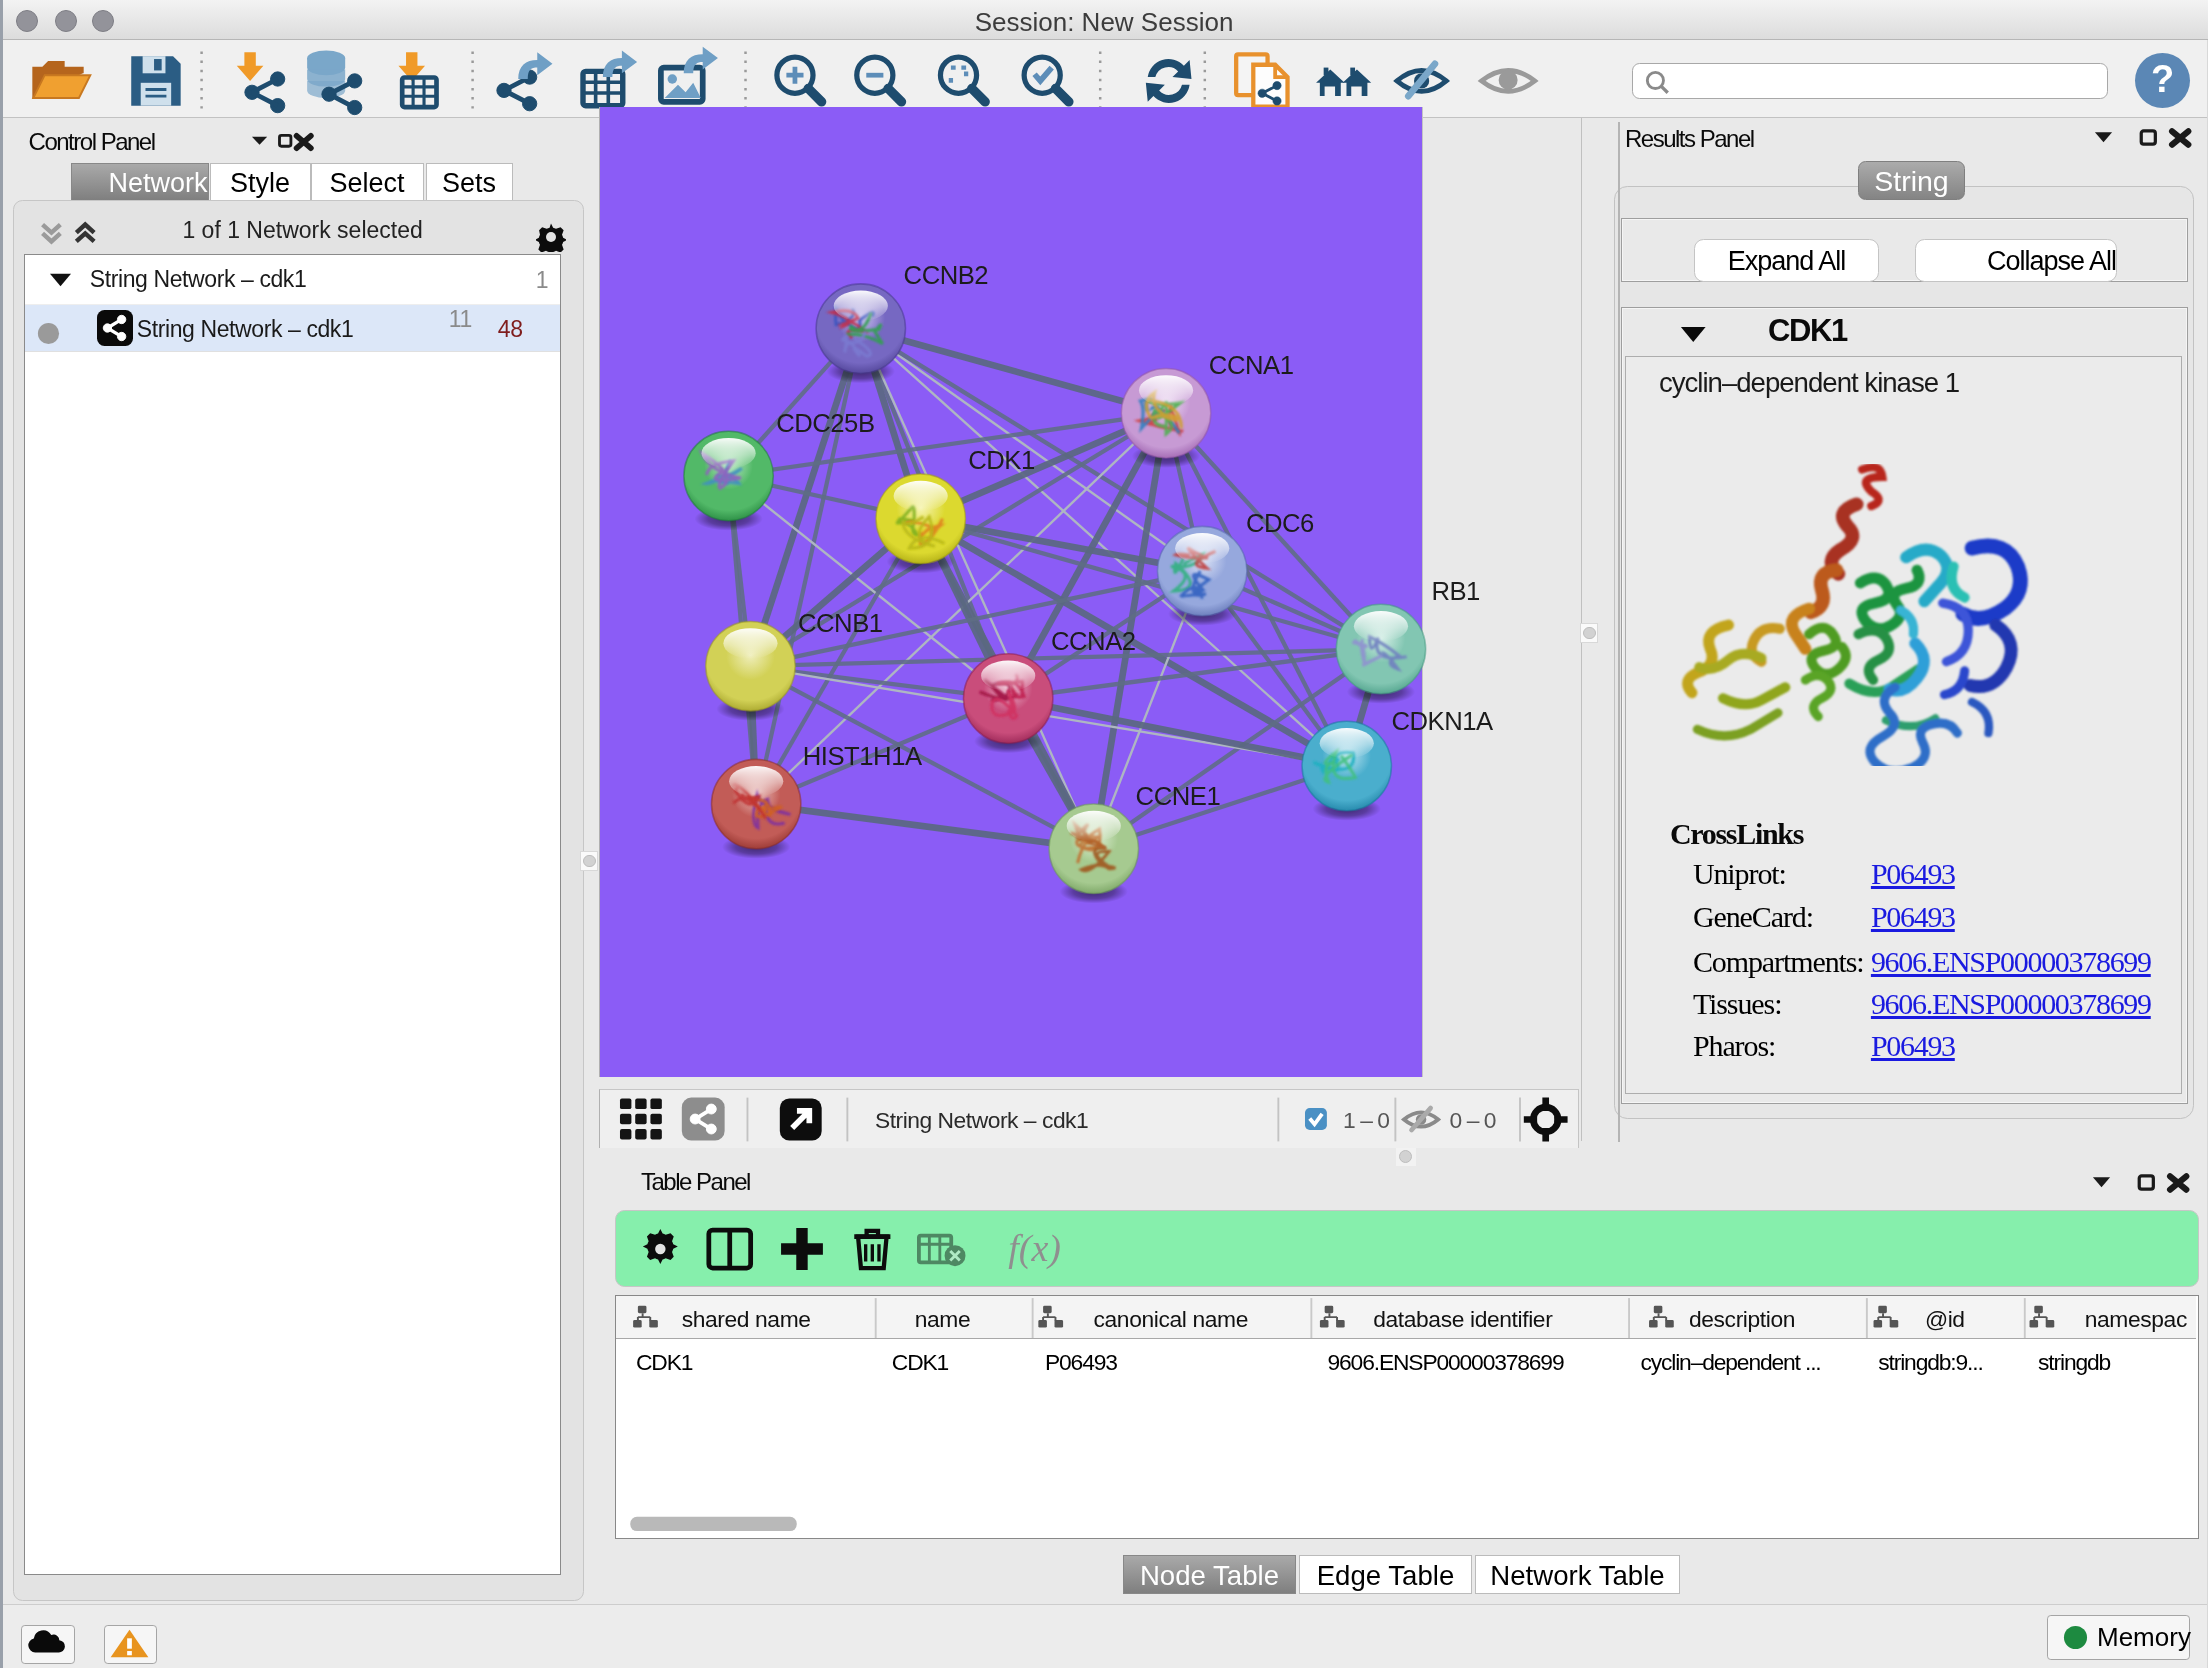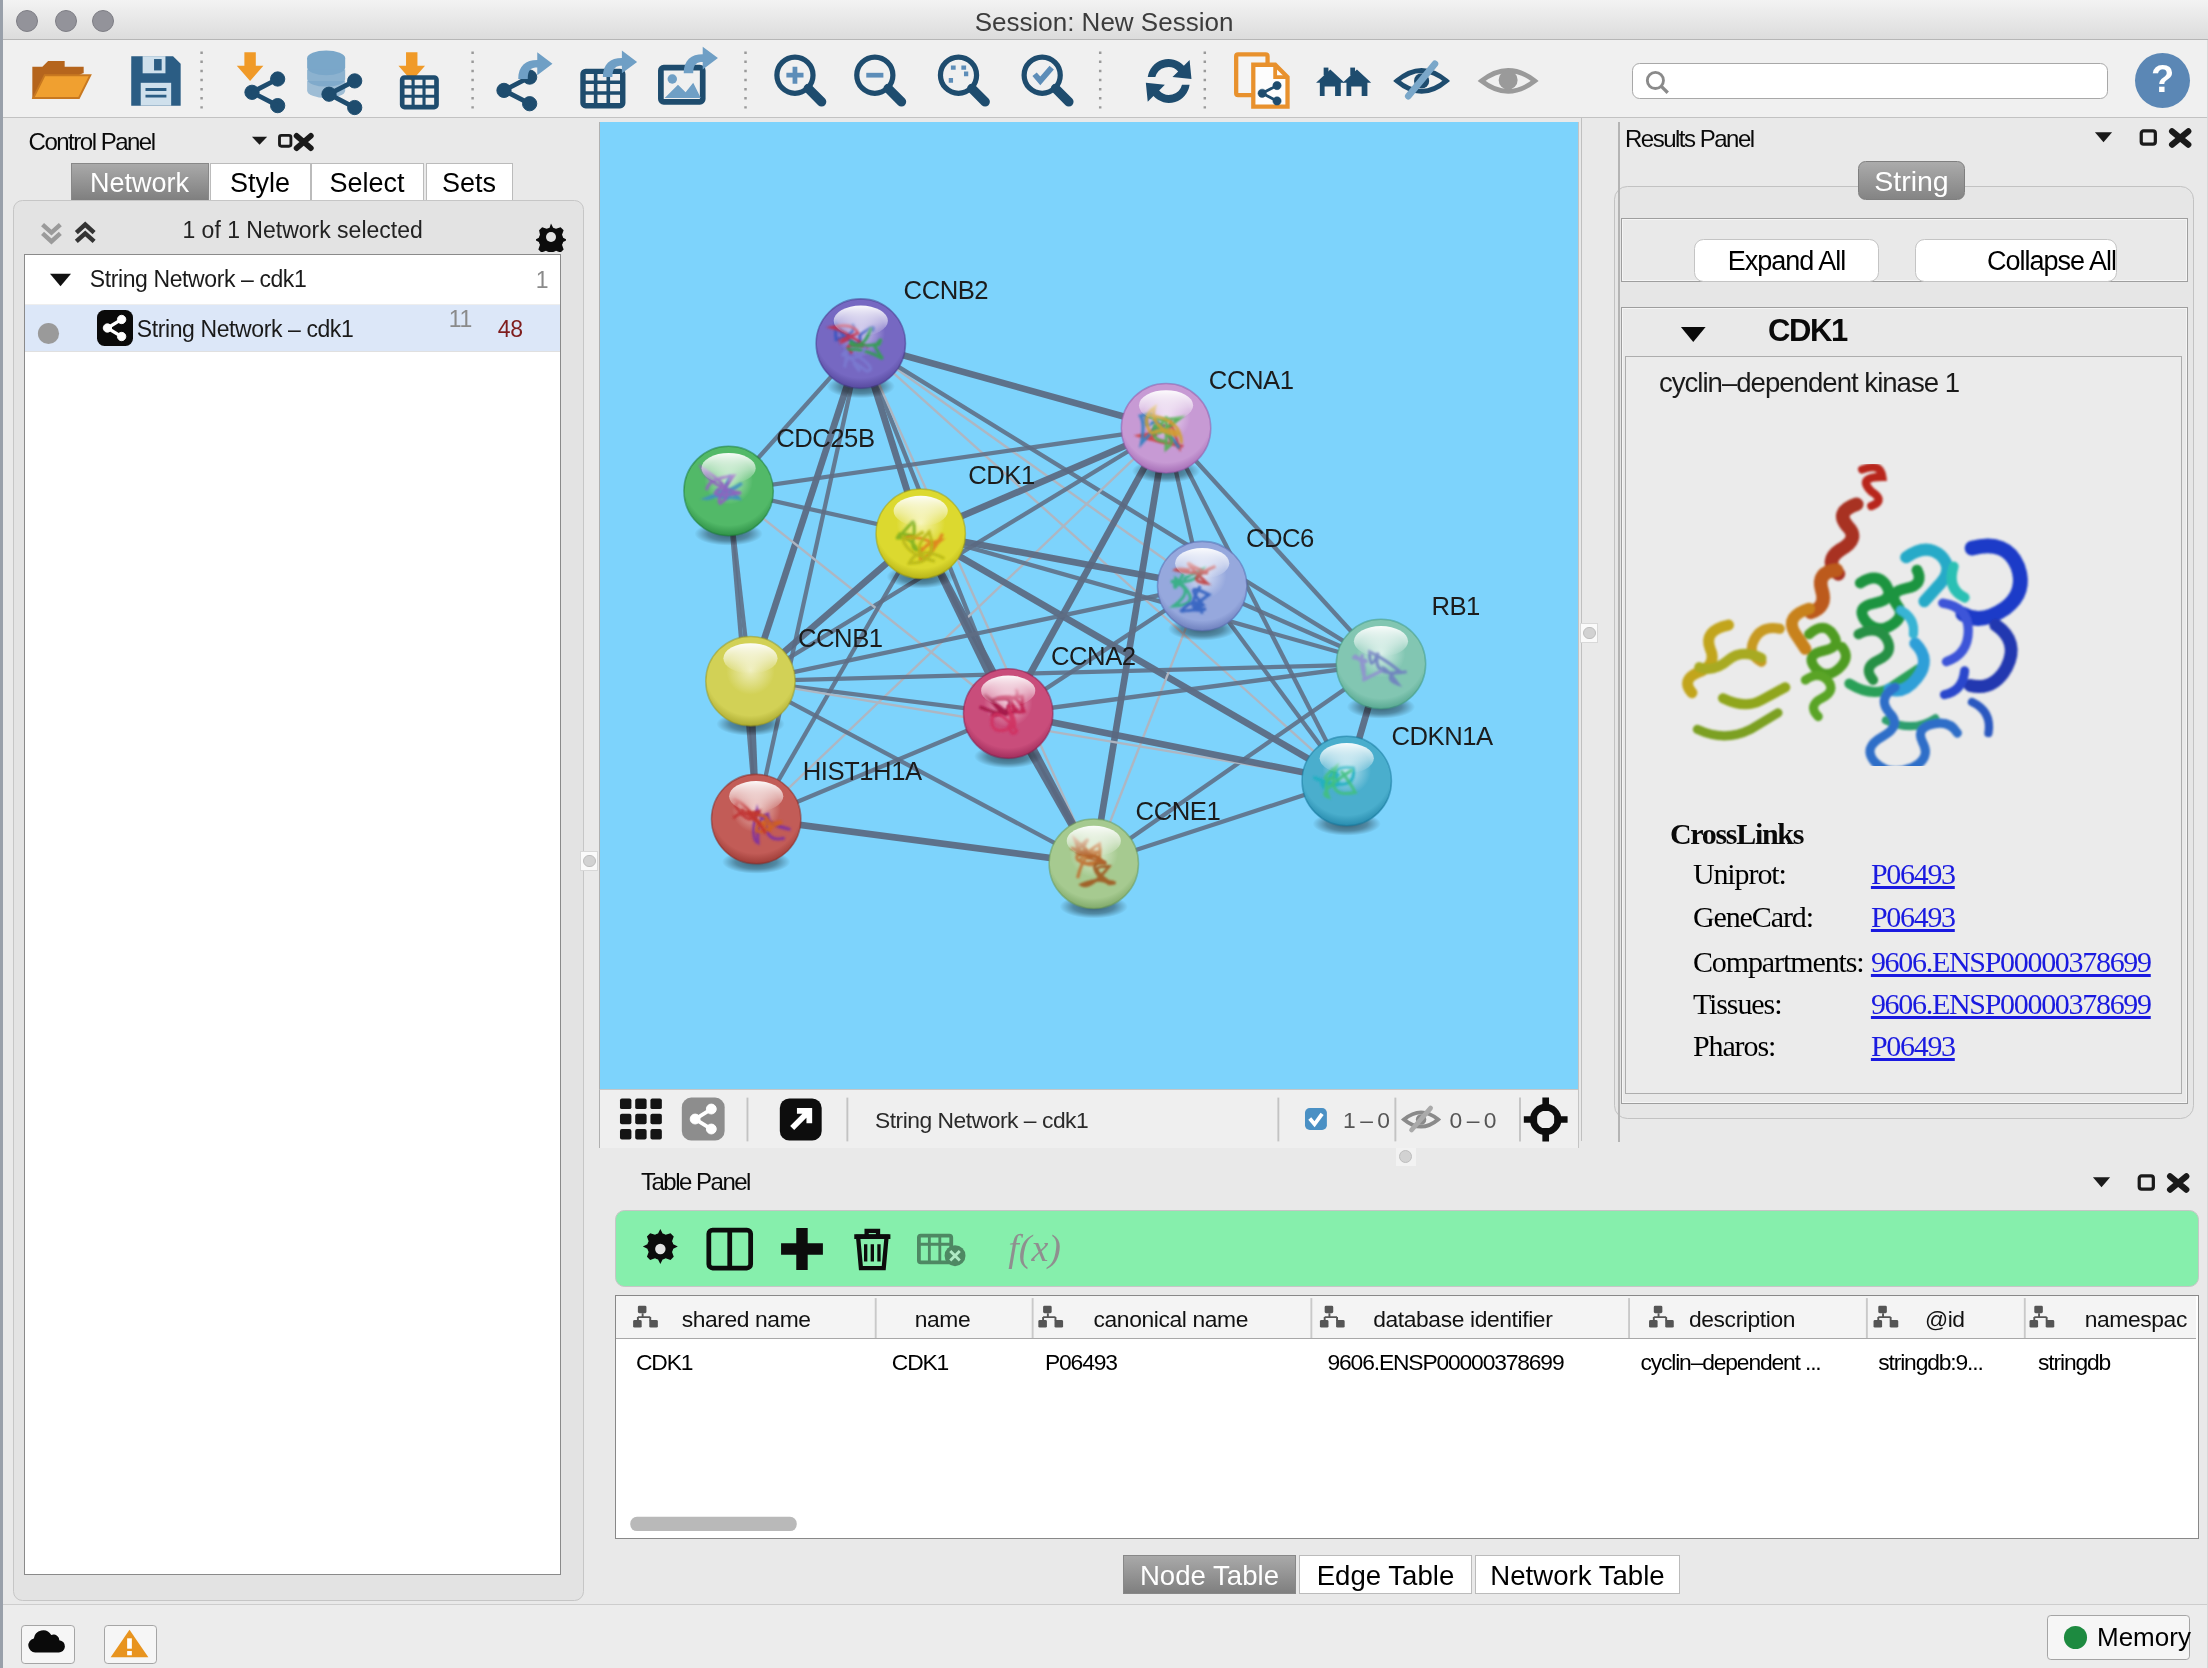--- a/index.html
+++ b/index.html
@@ -29,21 +29,21 @@
   .tab { position:absolute; top:0; height:38px; text-align:center; font-size:27px; line-height:38px;
      background:#fff; border:1px solid #bbb; color:#000; }
   .tabsel { background:linear-gradient(#a9a9a9,#7f7f7f); color:#fff; border:1px solid #888; }
   #cpbody { position:absolute; left:5.7px; top:78px; width:571px; height:1401px; background:#e3e3e3;
      border:1px solid #c6c6c6; border-radius:9.5px; }
   #treebox { position:absolute; left:9.5px; top:53px; width:537px; height:1321px; background:#fff; border:1.9px solid #8a8a8a; }
   .trow { position:absolute; left:0; width:100%; height:49px; font-size:23px; color:#1a1a1a; letter-spacing:-0.4px; }
   #trow2 { top:49px; height:48px; background:#dce7f8; border-top:1px solid #eee; border-bottom:1px solid #e0e0e0;}
 
   
-  #canvas { left:599px; top:122px; width:980px; height:970px; background:#7dd3fc; border-left:1px solid #b0b0b0; border-right:1px solid #c4c4c4; }
+  #canvas { left:599px; top:107px; width:824px; height:970px; background:#8b5cf6; border-left:1px solid #b0b0b0; border-right:1px solid #c4c4c4; }
   #netbar { left:599px; top:1089px; width:980px; height:59px; background:#efefef; border-top:1px solid #c6c6c6; border-left:1px solid #b0b0b0; border-right:1px solid #c4c4c4;}
 
   
   #rpanel { left:1581px; top:118px; width:628px; height:1023px; background:#e9e9e9; border-left:1px solid #c0c0c0; }
 
   
   #tpanel { left:599px; top:1162px; width:1609px; height:439px; background:#e9e9e9; }
 
   
   #statusbar { left:0; top:1604px; width:2208px; height:65px; background:#ececec; border-top:1px solid #cdcdcd; }
@@ -194,21 +194,21 @@
   </div>
   <div id="helpc" class="abs">?</div>
 
   <div class="abs" id="cpanel">
     <div class="phead" style="position:absolute; left:21px; top:5.7px;">Control Panel</div>
     <svg class="winbtns" style="left:243px; top:5.7px;" width="76" height="27" viewBox="0 0 80 28">
       <path d="M1 9 L17 9 L9 17.5 Z" fill="#1a1a1a"></path>
       <rect x="30" y="7.5" width="12" height="11.5" rx="2" fill="none" stroke="#1a1a1a" stroke-width="3"></rect>
       <path d="M48 8 L63 21 M63 8 L48 21" stroke="#1a1a1a" stroke-width="6" stroke-linecap="round"></path>
     </svg>
-    <div class="tab tabsel" style="left:63px; top:41px; width:138px;">Network</div>
+    <div class="tab tabsel" style="left:63px; top:41px; width:138px;text-align:right;">Network</div>
     <div class="tab" style="left:202px; top:41px; width:101px;">Style</div>
     <div class="tab" style="left:303px; top:41px; width:113px;">Select</div>
     <div class="tab" style="left:418px; top:41px; width:87px;">Sets</div>
     <div id="cpbody">
       <div style="position:absolute; left:0; top:0; width:100%; height:53px; font-size:23px; letter-spacing:0px; color:#222; text-align:center; text-indent:7.6px; line-height:59px;">1 of 1 Network selected</div>
       <svg style="position:absolute; left:25px; top:20px;" width="80" height="28.5" viewBox="0 0 90 32">
         <g stroke="#9a9a9a" stroke-width="5" fill="none">
           <path d="M4 4 L14 13 L24 4 M4 14 L14 23 L24 14"></path>
         </g>
         <g stroke="#333" stroke-width="5" fill="none">

